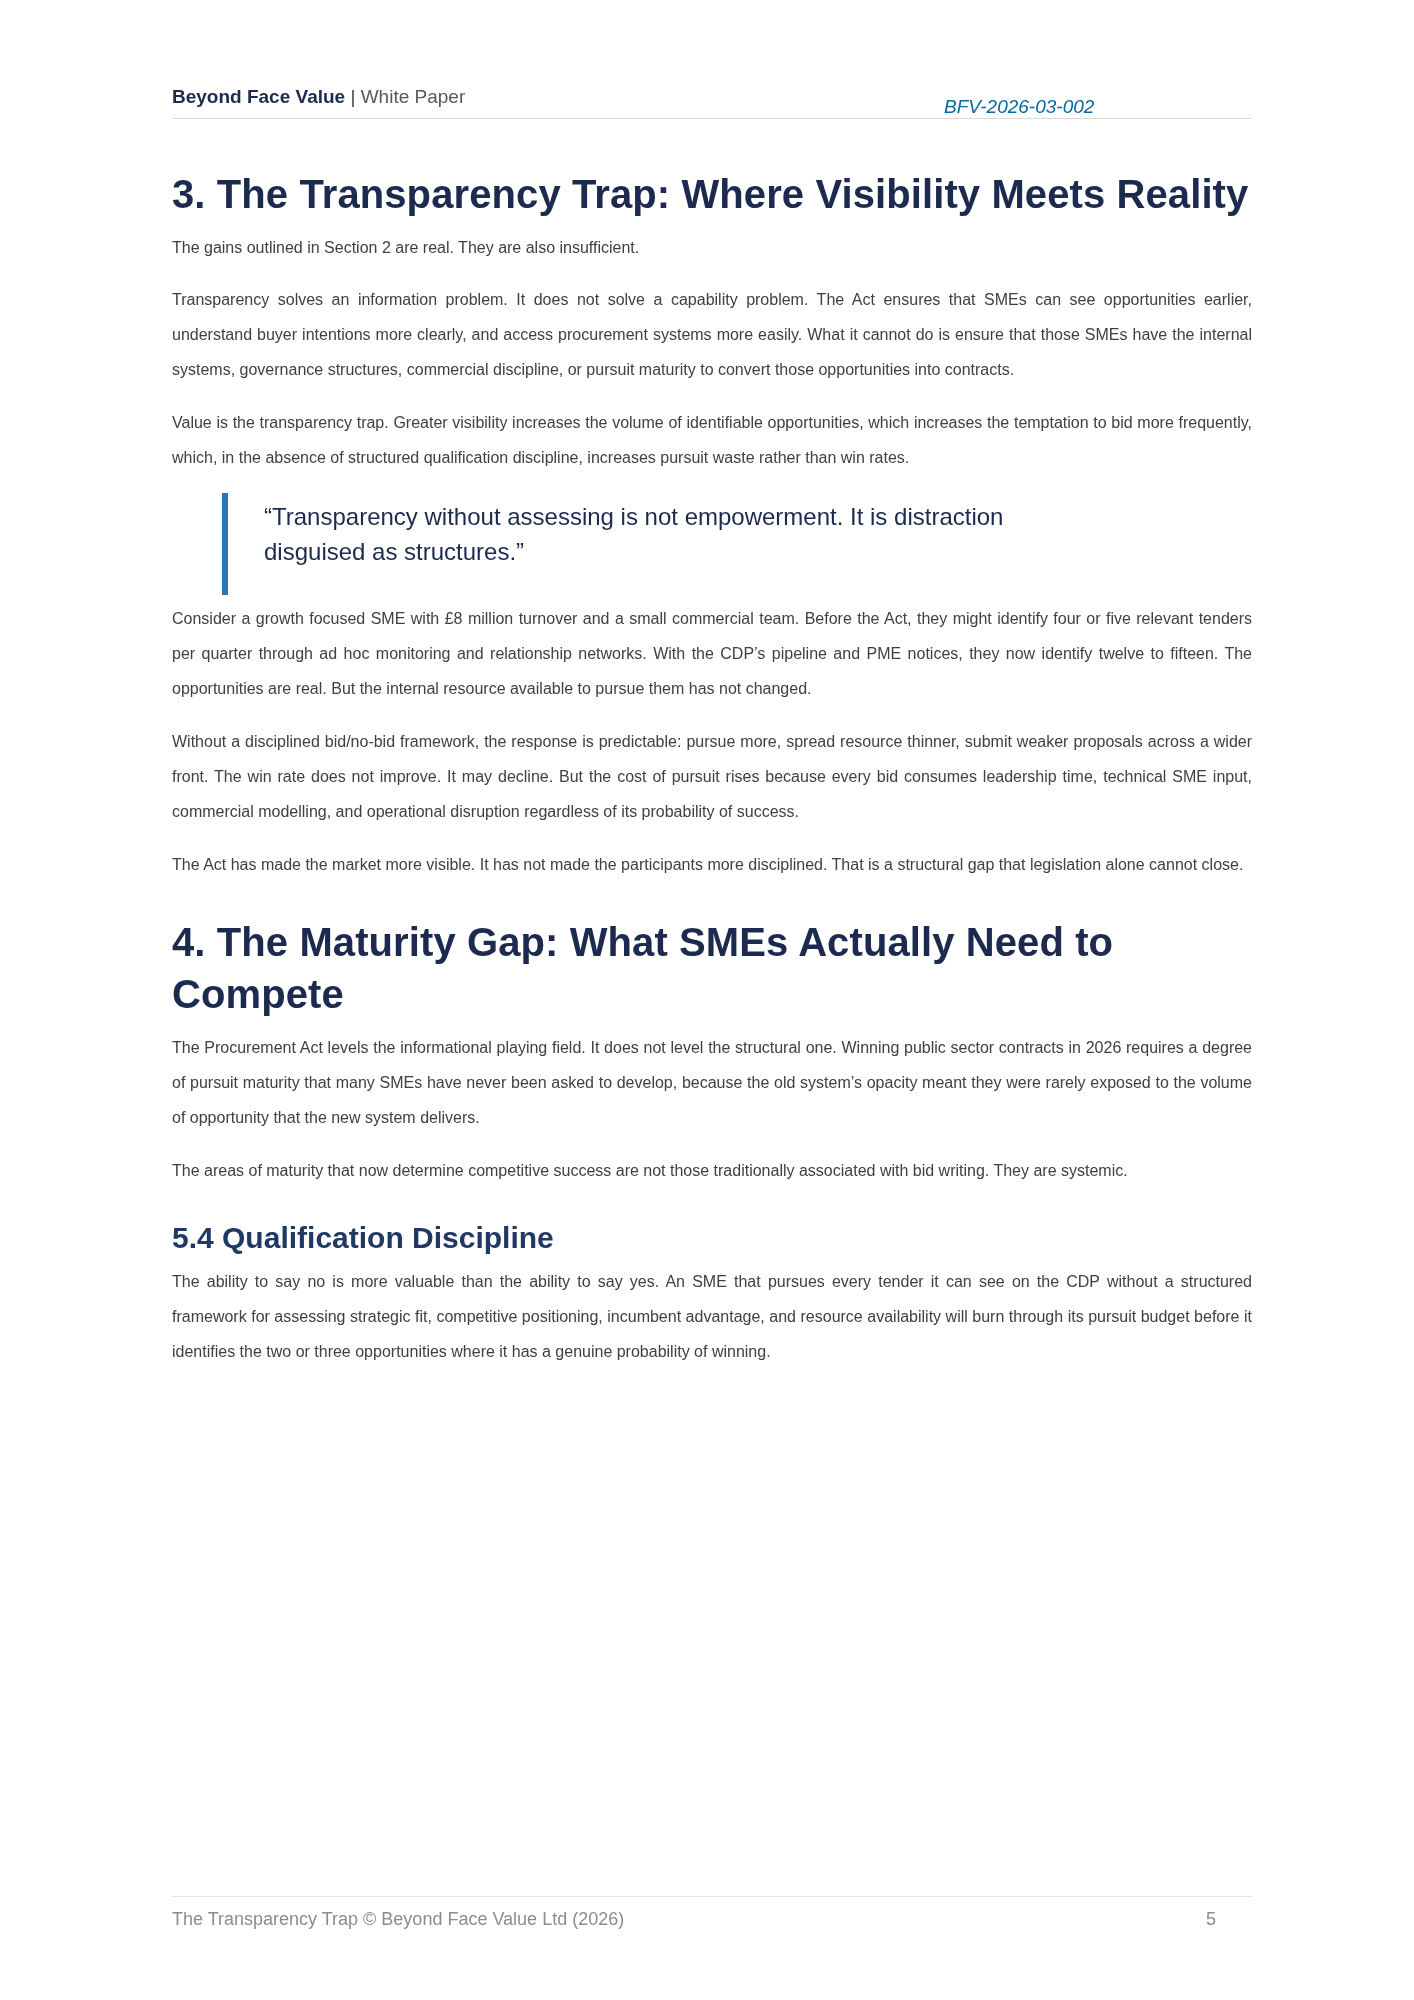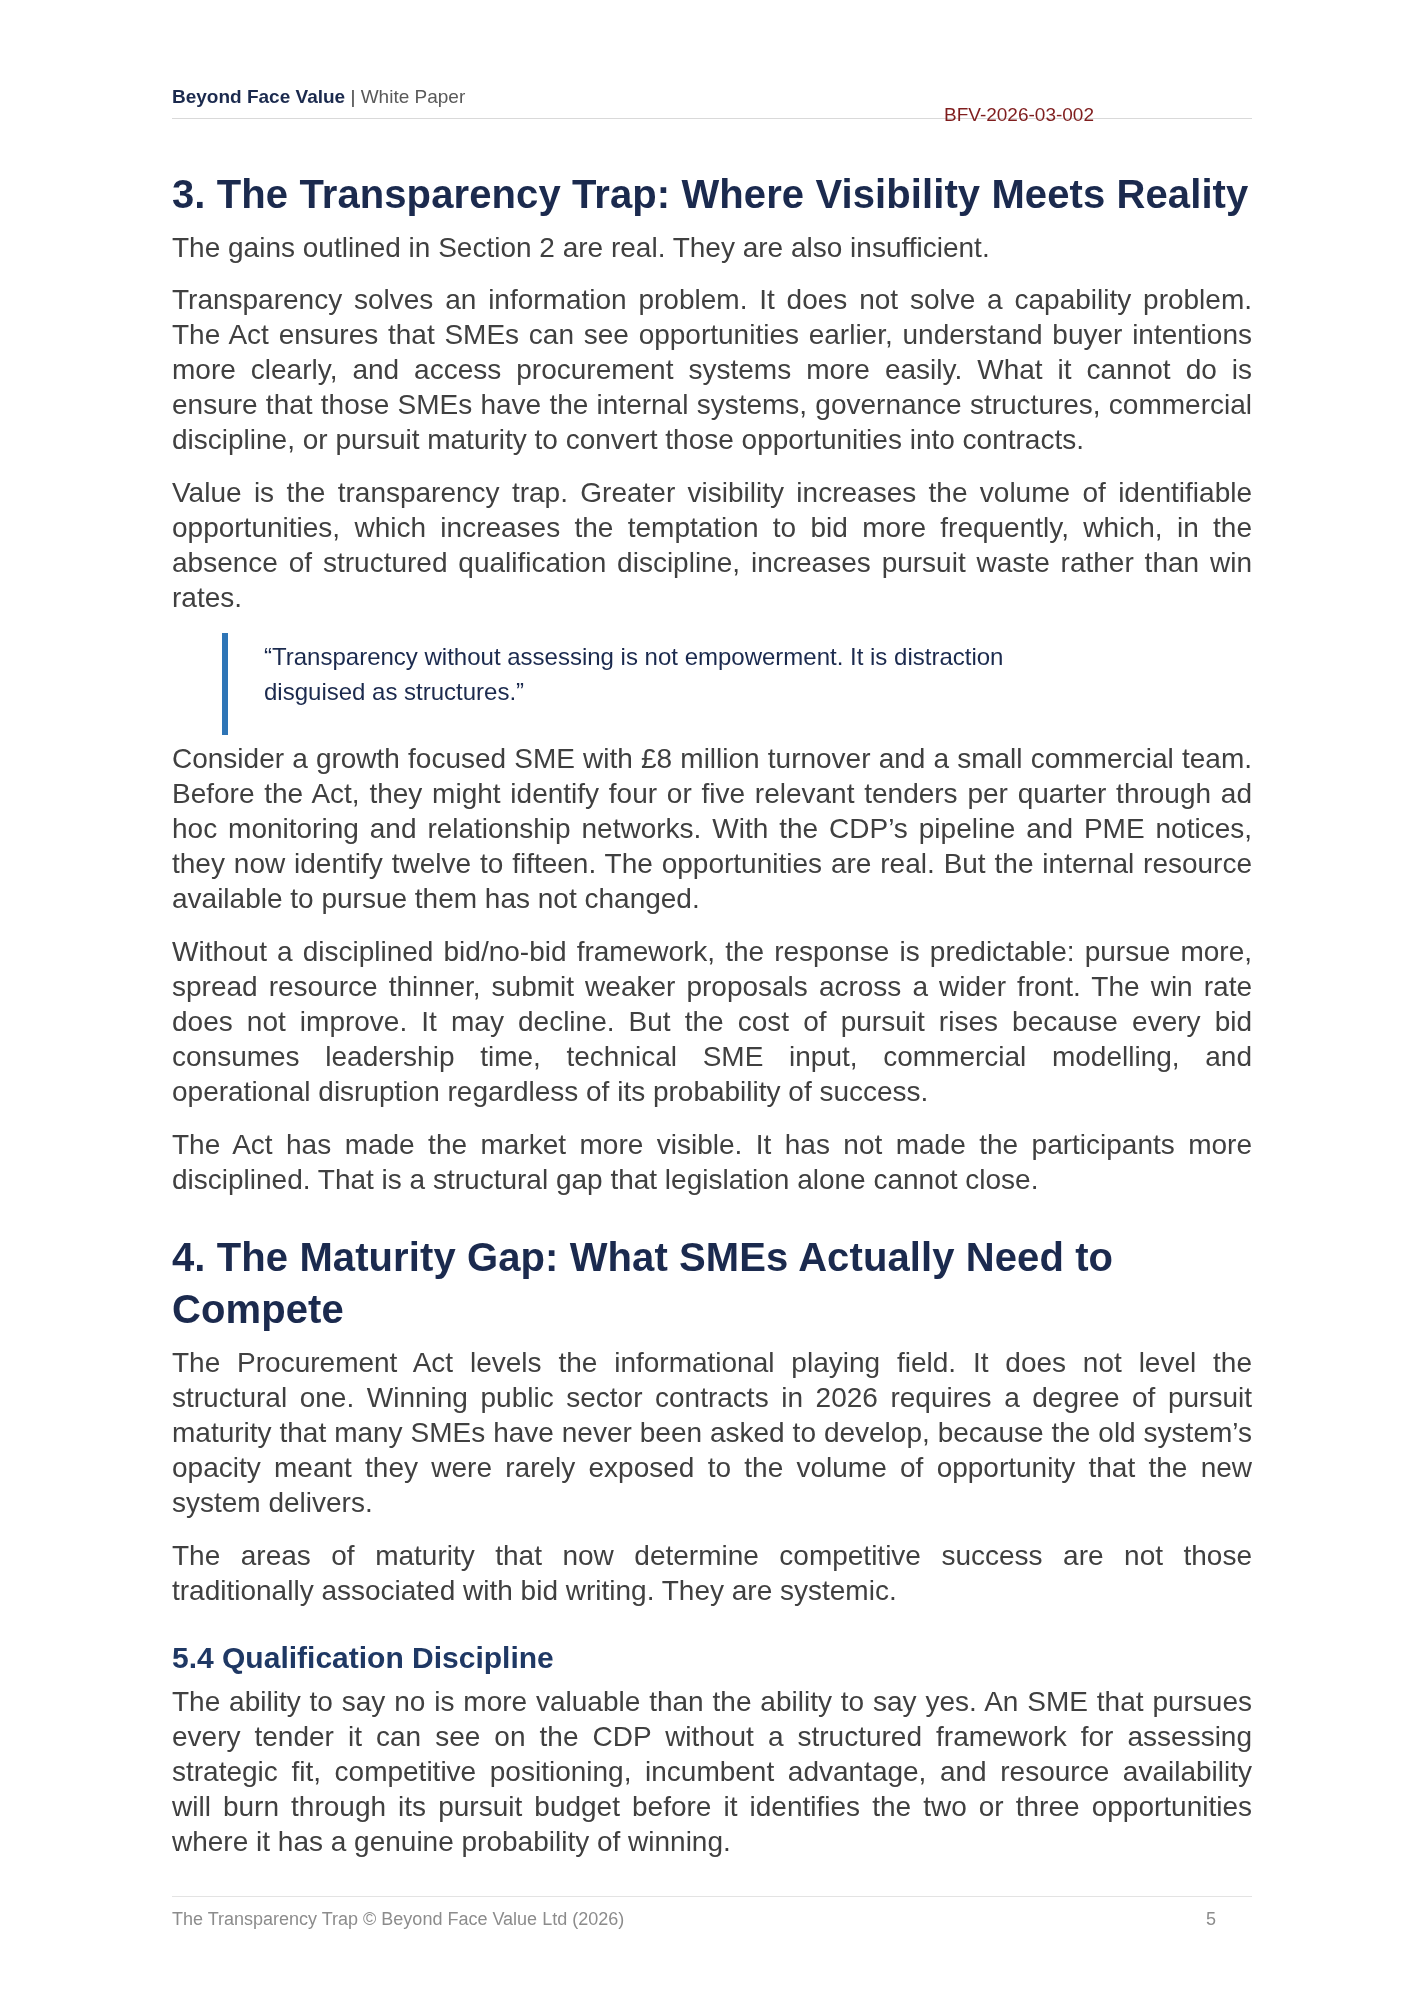--- a/index.html
+++ b/index.html
@@ -6,27 +6,27 @@
   body { width: 1414px; height: 2000px; position: relative; overflow: hidden;
          font-family: "Liberation Sans", sans-serif; }
   .page { position: absolute; left: 0; top: 0; width: 1414px; height: 2000px; padding-left: 44px; }
 
   .header { position: absolute; left: 172px; top: 84px; width: 1080px; height: 34px;
             border-bottom: 1.5px solid #d9d9d9; font-size: 19px; }
   .header .brand { position: absolute; left: 0; top: 2px; color: #1b2a4e; }
   .header .brand b { font-weight: bold; }
   .header .brand .sep { color: #404040; }
   .header .brand .type { color: #595959; }
-  .header .docid { position: absolute; left: 772px; top: 20px; color: #7f1d1d; }
+  .header .docid { position: absolute; left: 772px; top: 12px; color: #0369a1; font-style: italic; }
 
   .content { position: absolute; left: 172px; top: 168px; width: 1080px; color: #404040; }
   h1 { font-size: 40px; font-weight: bold; color: #1b2a4e; margin: 0 0 10px 0; line-height: 52px; letter-spacing: 0.1px; }
   h1.second { margin-top: 34px; }
   h2 { font-size: 30px; font-weight: bold; color: #1f3864; margin: 30px 0 6px 0; line-height: 40px; }
-  p { font-size: 28px; line-height: 35px; margin: 0 0 18px 0; text-align: justify; }
+  p { font-size: 16px; line-height: 35px; margin: 0 0 18px 0; text-align: justify; }
   p.first { margin-bottom: 17px; }
 
   .quote { position: relative; margin: 18px 0 6px 50px; padding: 6px 0 26px 36px;
            border-left: 6px solid #2e75b6; width: 800px; }
   .quote span { display: block; font-size: 24px; line-height: 35px; color: #1b2a4e; }
 
   .footer { position: absolute; left: 172px; top: 1896px; width: 1080px; height: 40px;
             border-top: 1.5px solid #e3e3e3; font-size: 18px; color: #8c8c8c; }
   .footer .copy { position: absolute; left: 0; top: 12px; }
   .footer .pagenum { position: absolute; left: 1034px; top: 12px; }

